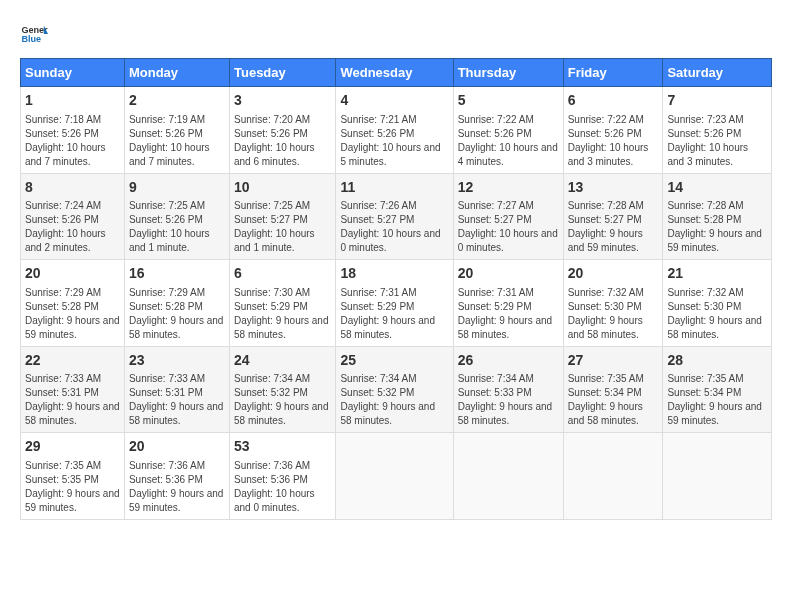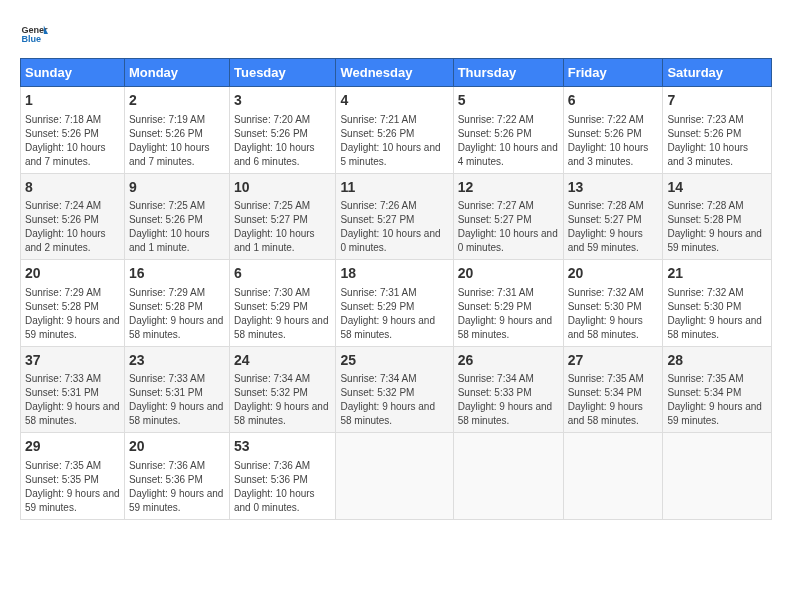--- a/index.html
+++ b/index.html
@@ -243,21 +243,21 @@
         </td>
         <td>
           <span class="day-number">21</span>
           <div class="day-info">
             Sunrise: 7:32 AM<br>Sunset: 5:30 PM<br>Daylight: 9 hours and 58 minutes.
           </div>
         </td>
       </tr>
       <tr>
         <td>
-          <span class="day-number">37</span>
+          <span class="day-number">22</span>
           <div class="day-info">
             Sunrise: 7:33 AM<br>Sunset: 5:31 PM<br>Daylight: 9 hours and 58 minutes.
           </div>
         </td>
         <td>
           <span class="day-number">23</span>
           <div class="day-info">
             Sunrise: 7:33 AM<br>Sunset: 5:31 PM<br>Daylight: 9 hours and 58 minutes.
           </div>
         </td>

